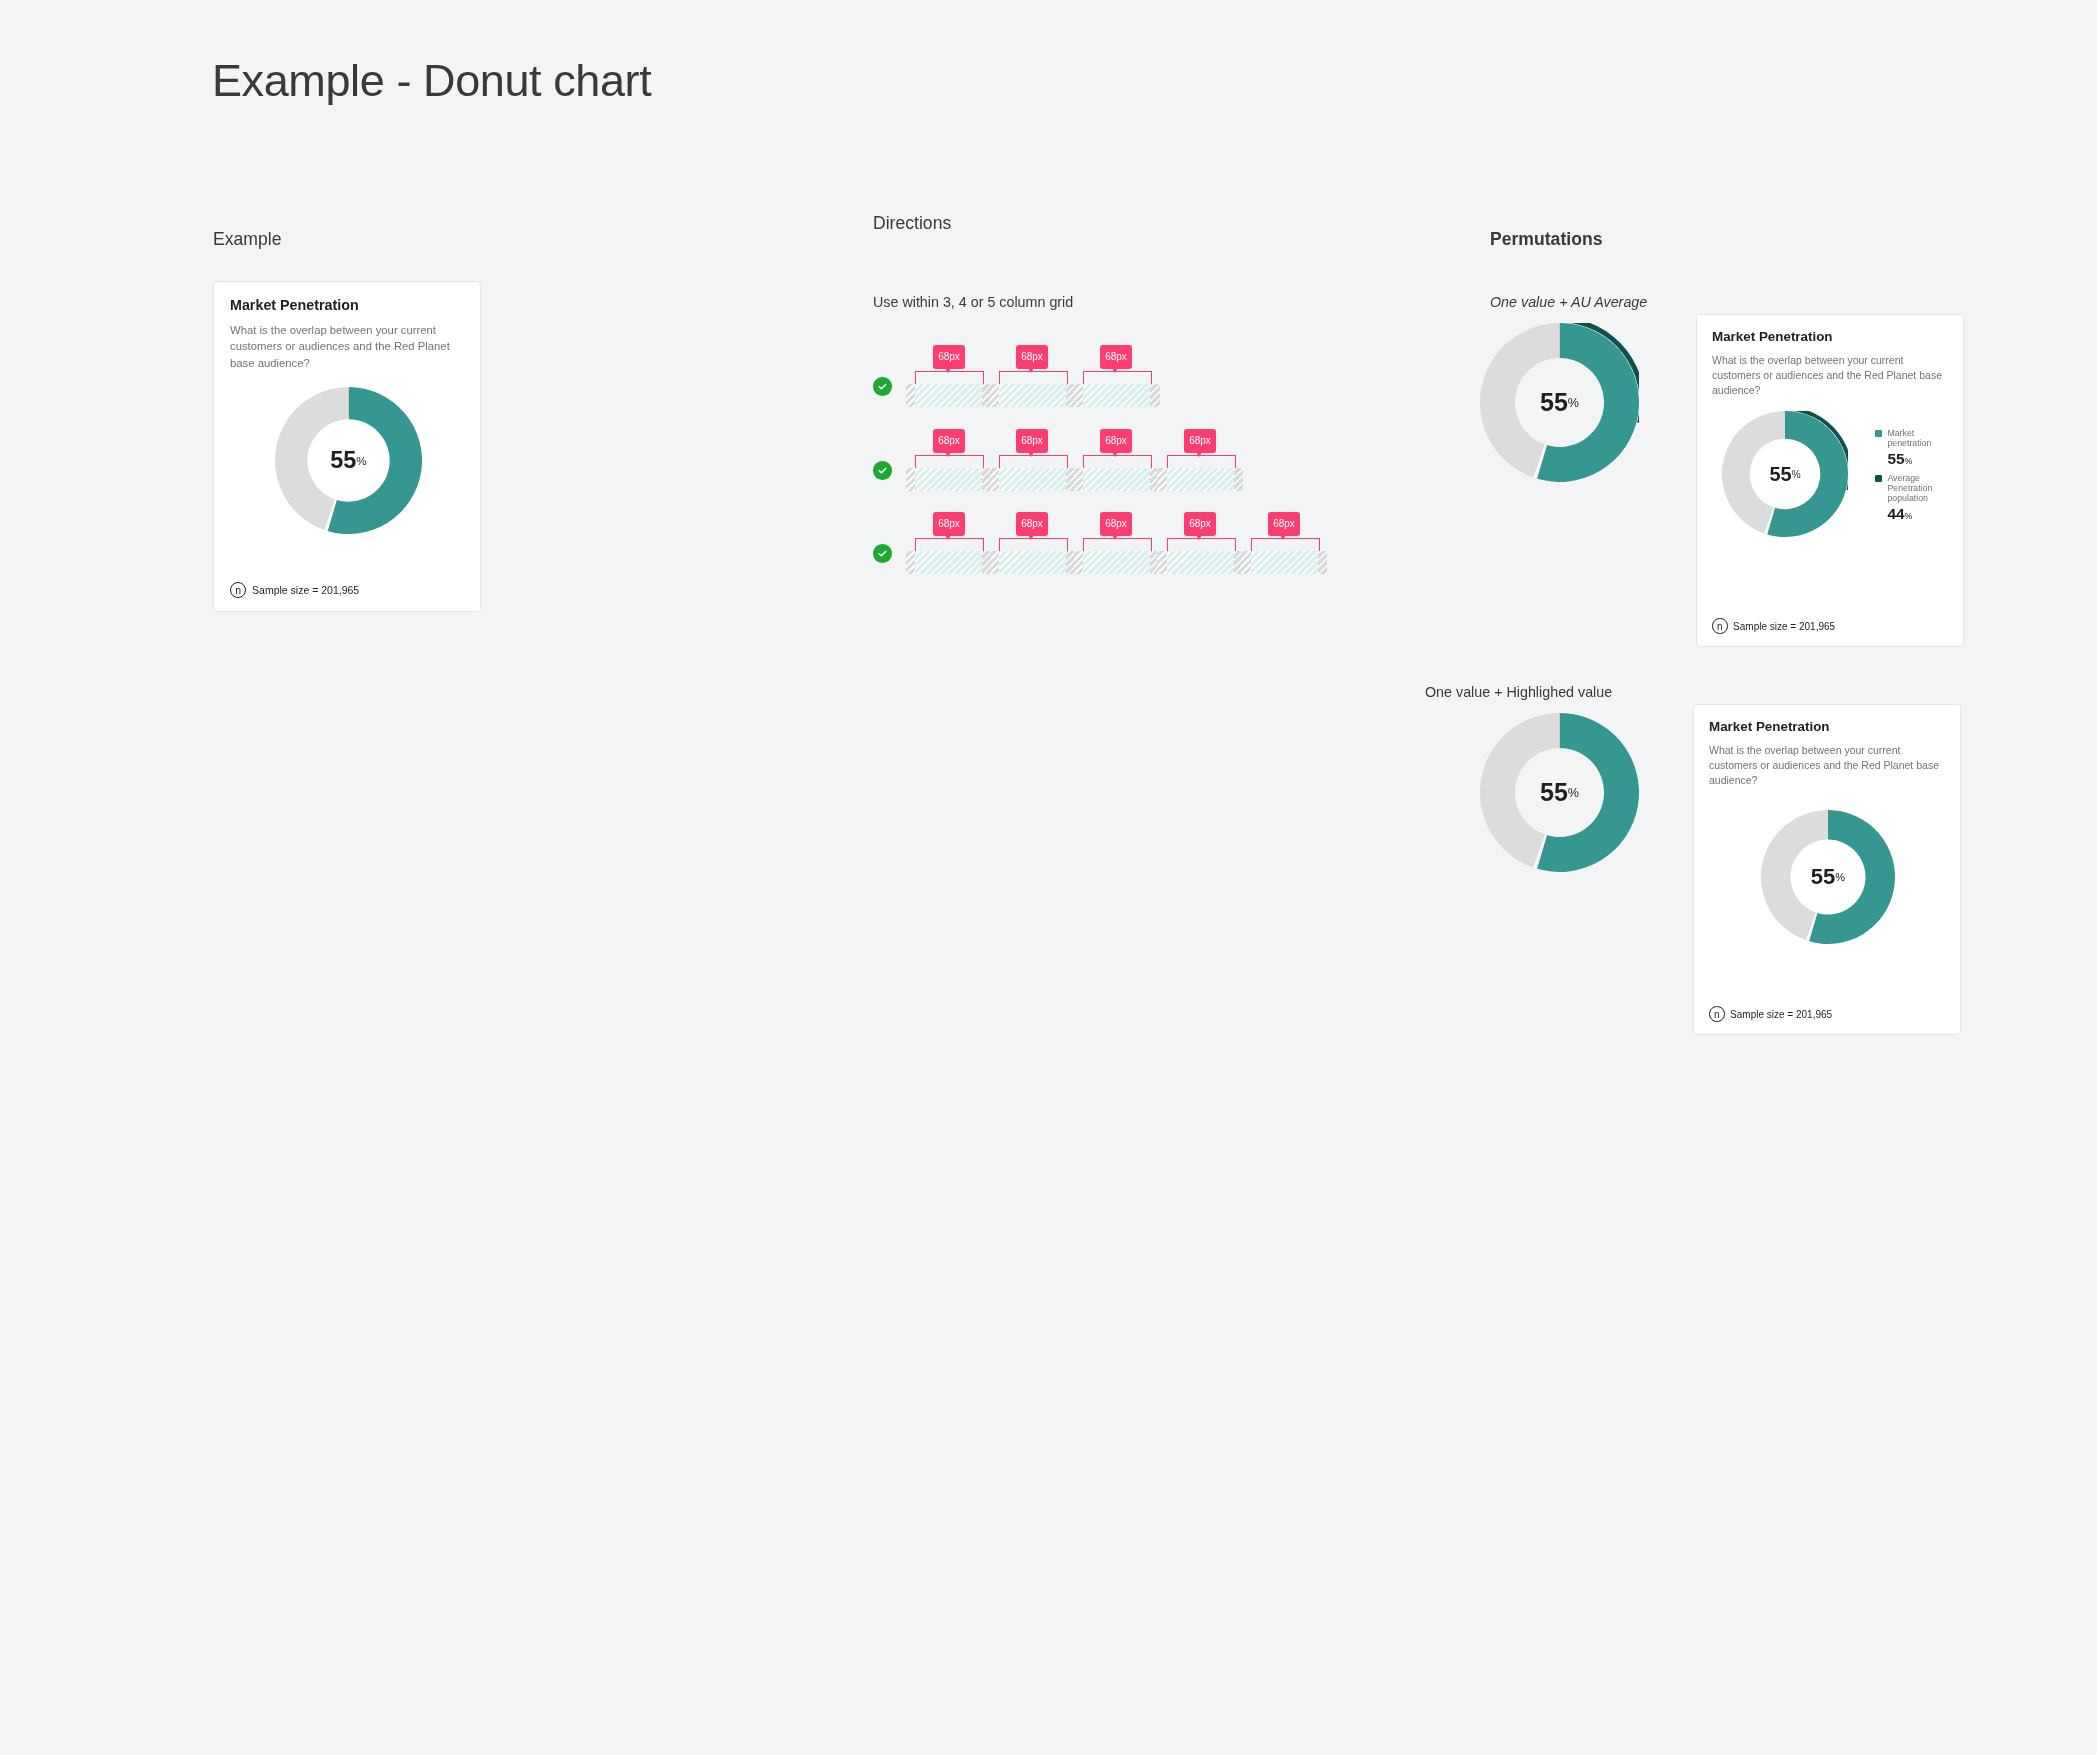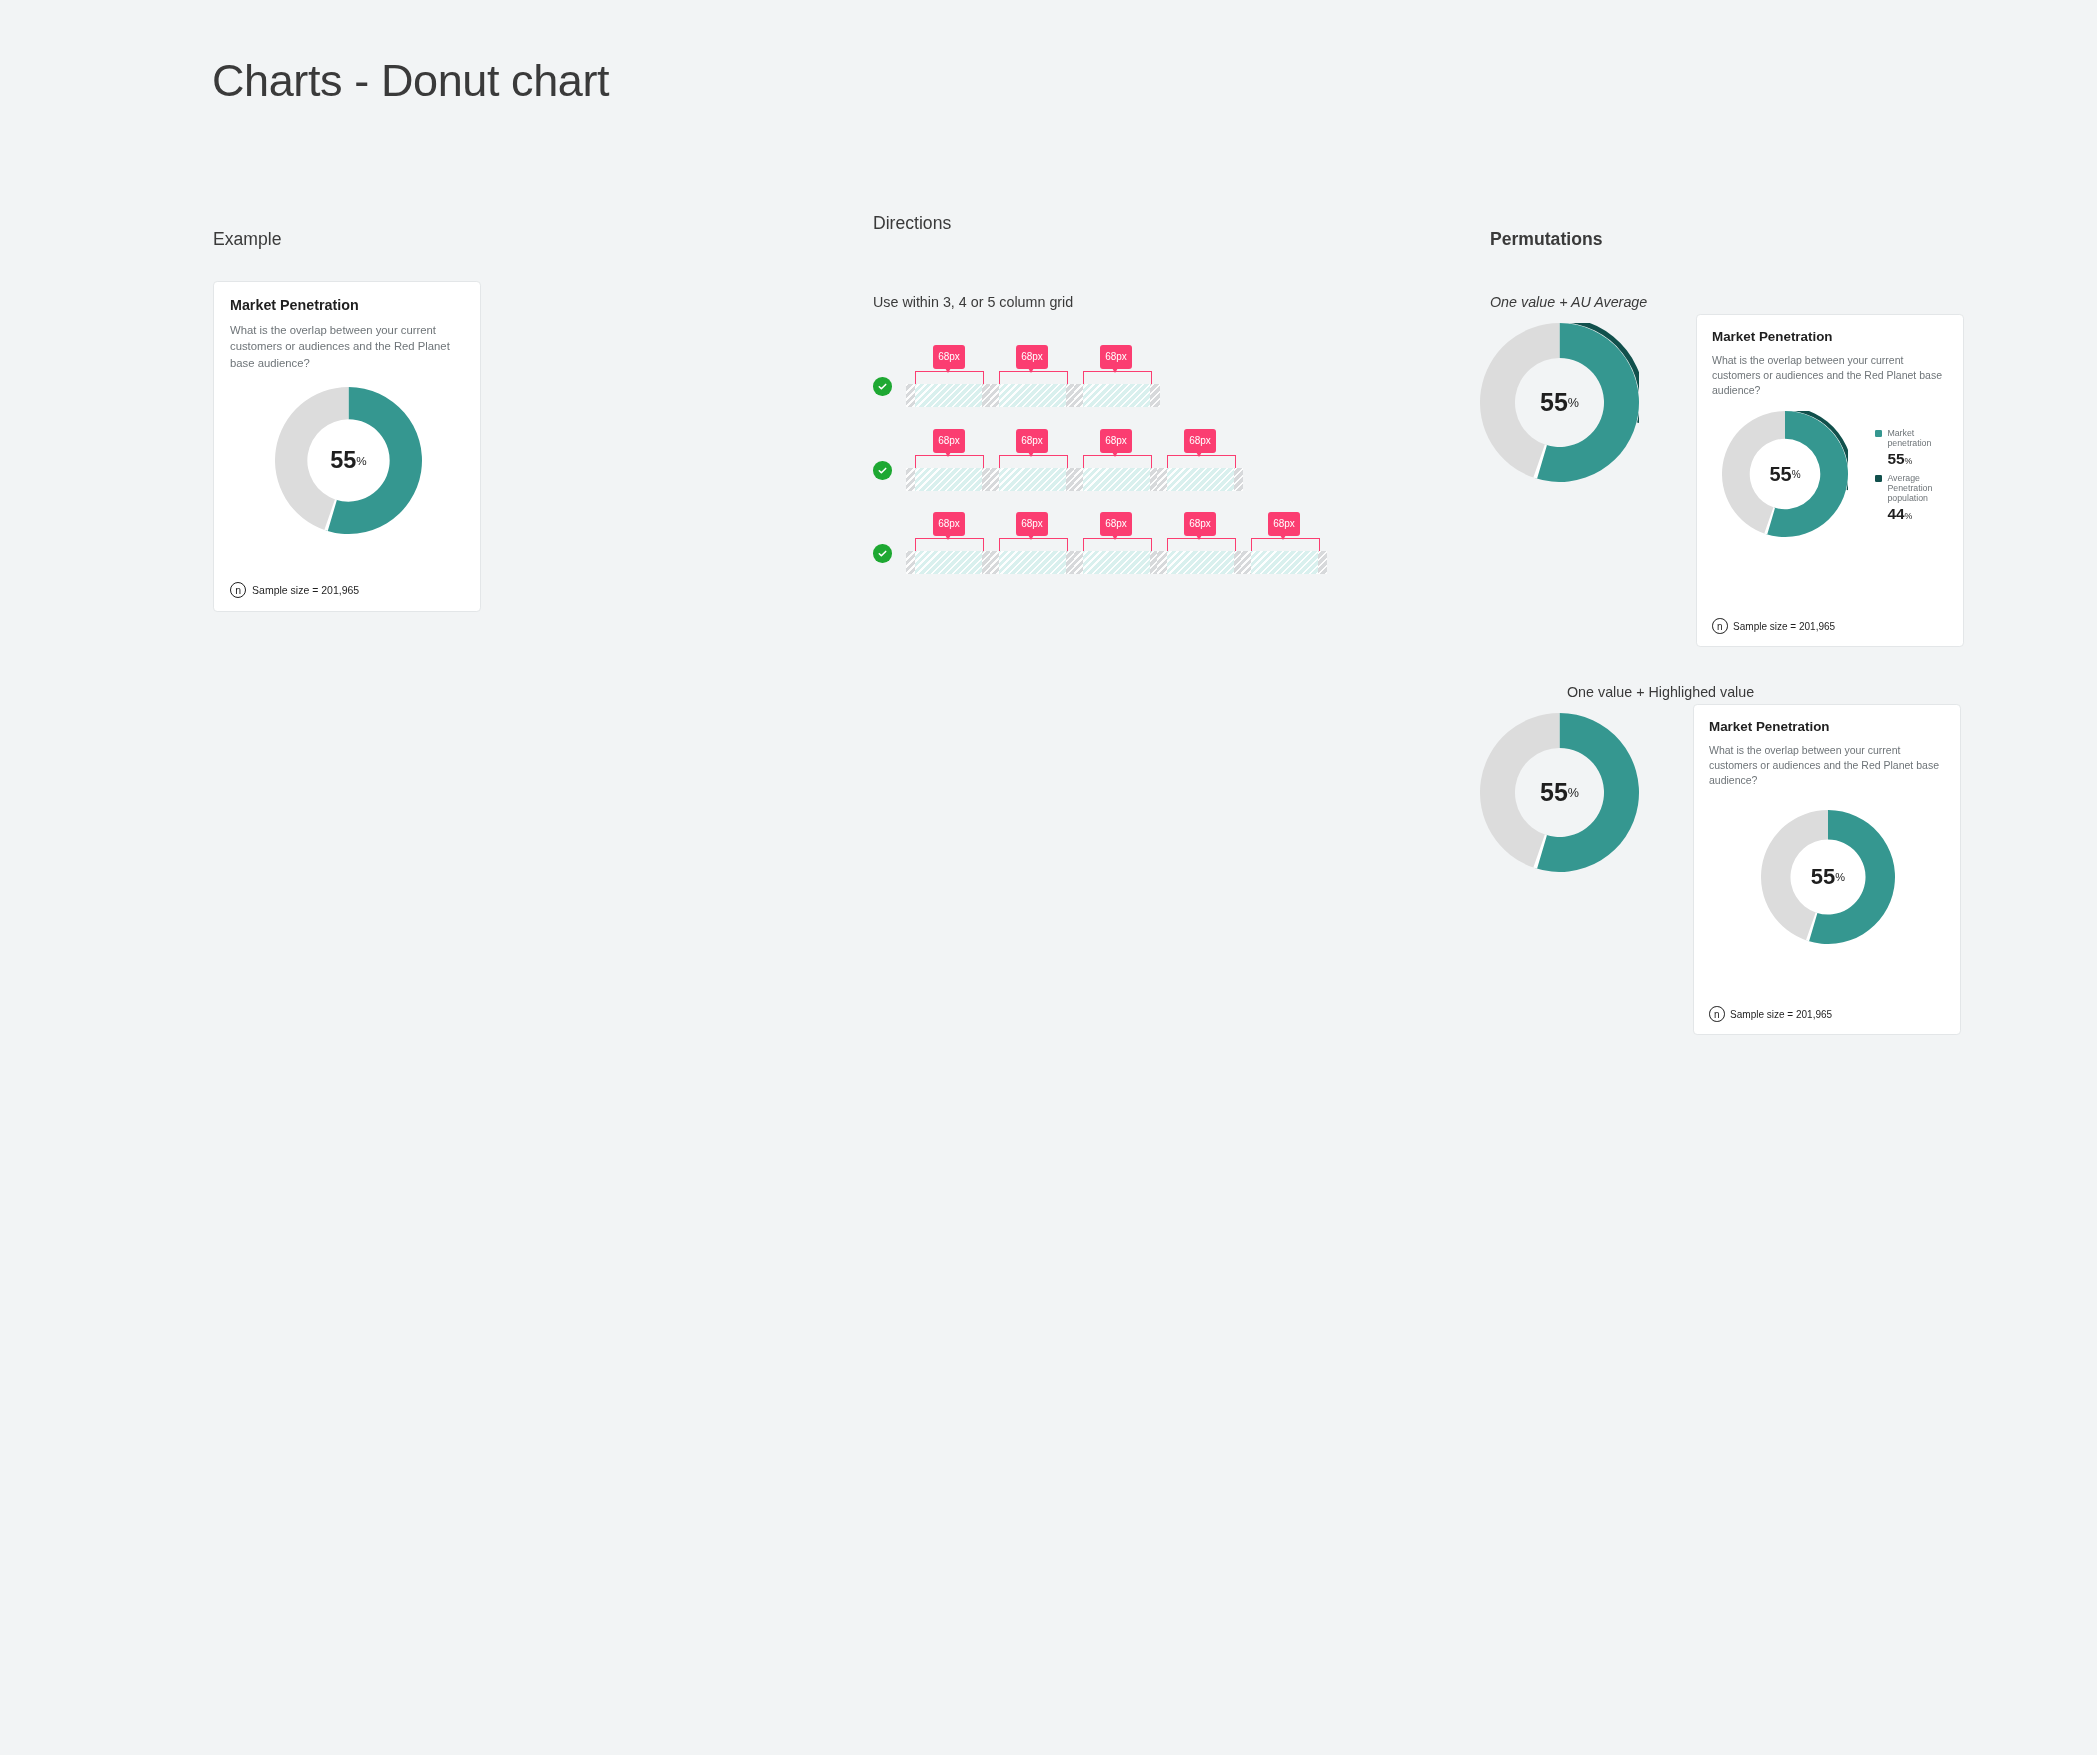--- a/index.html
+++ b/index.html
@@ -45,21 +45,21 @@
   .pill:after{content:"";position:absolute;bottom:-4.6px;left:50%;margin-left:-3.8px;width:0;height:0;border-left:3.8px solid transparent;border-right:3.8px solid transparent;border-top:5px solid #fb3d71;}
   .brack{position:absolute;border:0.8px solid #fb3d71;border-bottom:none;}
   .bar{position:absolute;bottom:0;height:23.5px;background-color:#d9f0ee;
        background-image:repeating-linear-gradient(-45deg,rgba(255,255,255,.95) 0 1.7px,rgba(0,0,0,0) 1.7px 5px);}
   .gut{position:absolute;bottom:0;height:23.5px;background-color:#d7d9db;
        background-image:repeating-linear-gradient(-45deg,rgba(255,255,255,.95) 0 1.7px,rgba(0,0,0,0) 1.7px 5px);}
 </style>
 </head>
 <body>
 
-<div class="page-title">Charts - Donut chart</div>
+<div class="page-title">Example - Donut chart</div>
 
 <div class="section-head sec-example">Example</div>
 <div class="section-head sec-directions">Directions</div>
 <div class="section-head sec-permutations">Permutations</div>
 
 <div class="dir-note">Use within 3, 4 or 5 column grid</div>
 
 <div id="root">
     <div class="card" style="left:213px;top:281px;width:268px;height:331px;">
       <div class="card-title" style="position:absolute;left:16px;top:15px;font-size:14.3px;">Market Penetration</div>
@@ -191,21 +191,21 @@
         </div>
         <div class="lg-row" style="margin-bottom:6.7px;">
           <span class="sw" style="width:7.1px;height:7.1px;background:#11504c;margin-right:5.3px;margin-top:1.9px;"></span>
           <div>
             <div class="lg-lab" style="font-size:8.8px;">Average Penetration population</div>
             <div class="lg-val" style="font-size:15.4px;margin-top:1.9px;"><span>44</span><i style="font-size:8.8px;">%</i></div>
           </div>
         </div>
       </div>
     </div>
-    <div class="perm-label" style="left:1567px;top:684px;">One value + Highlighed value</div>
+    <div class="perm-label" style="left:1425px;top:684px;">One value + Highlighed value</div>
     <div class="donut" style="left:1480px;top:713px;width:159px;height:159px;">
       <svg viewBox="0 0 380 380">
         <path d="M190 0 A190 190 0 1 1 131.28677106876 370.7007380960792 L157.1205917985056 291.1924133338043 A106.4 106.4 0 1 0 190 83.6 Z" fill="#359790"></path>
         <path d="M131.28677106876 370.7007380960792 A190 190 0 0 1 189.99999999999997 0 L189.99999999999997 83.6 A106.4 106.4 0 0 0 157.1205917985056 291.1924133338043 Z" fill="#dcdcdc"></path>
         <path d="M136.35512319985347 372.2696551626109 A190 190 0 0 1 127.51533711966923 369.4315103451214 L155.00858878701476 290.481645793268 A106.4 106.4 0 0 0 159.95886899191794 292.0710068910621 Z" fill="#ffffff"></path>
       </svg>
       <div class="ctr">
         <b style="font-size:25px">55</b>
         <i style="font-size:12.6px">%</i>
       </div>

